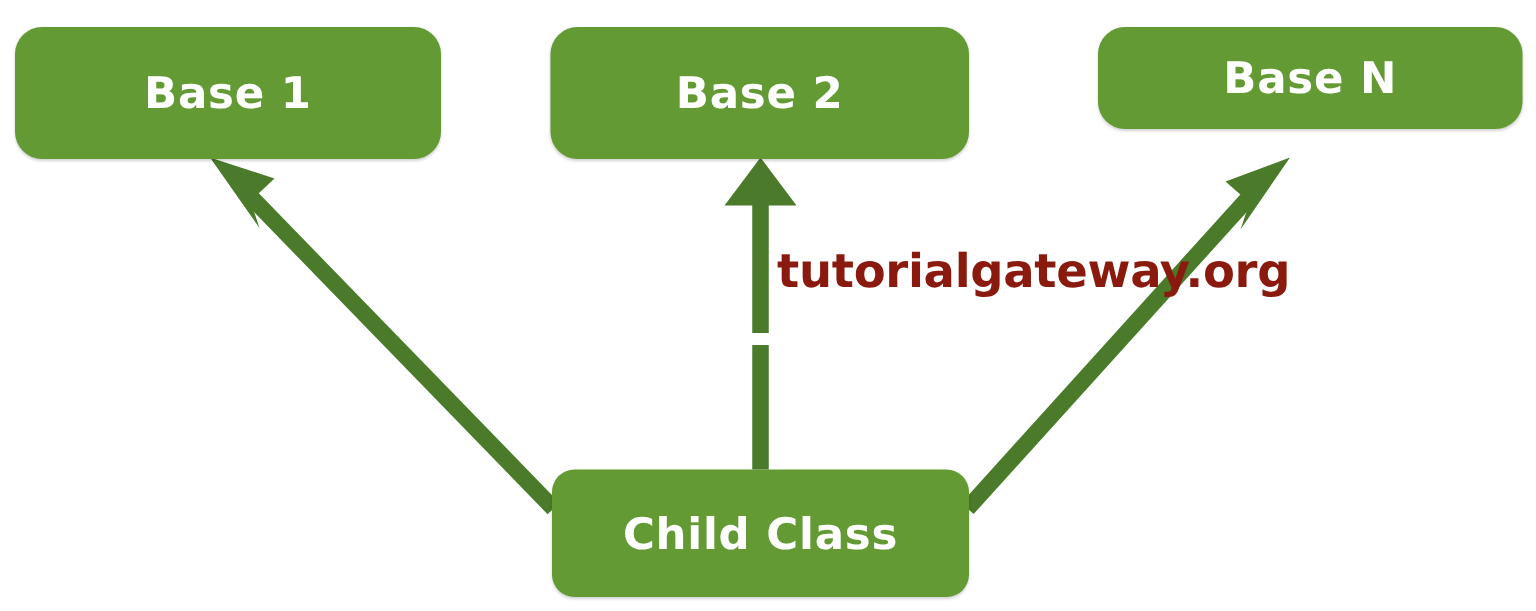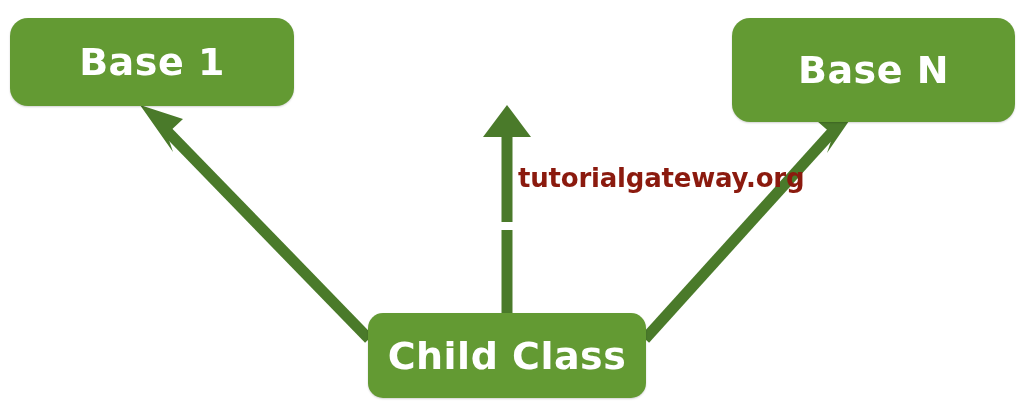--- a/index.html
+++ b/index.html
@@ -23,47 +23,47 @@
     border-radius: 18px;
     display: flex;
     align-items: center;
     justify-content: center;
     box-shadow: 0 1px 2px rgba(0,0,0,0.18);
   }
   .node-label {
     color: #ffffff;
     font-family: "DejaVu Sans", sans-serif;
     font-weight: bold;
-    font-size: 38px;
+    font-size: 29px;
     letter-spacing: 0.5px;
     text-align: center;
     user-select: none;
     white-space: nowrap;
   }
   #node-base-1 { left: 10px;  top: 18px;  width: 284px; height: 88px; }
   #node-base-2 { left: 367px; top: 18px;  width: 279px; height: 88px; }
-  #node-base-n { left: 732px; top: 18px;  width: 283px; height: 104px; }
+  #node-base-n { left: 732px; top: 18px;  width: 283px; height: 68px; }
   #node-child  { left: 368px; top: 313px; width: 278px; height: 85px; border-radius: 15px; }
 
   #edges {
     position: absolute;
     left: 0;
     top: 0;
     width: 1024px;
     height: 407px;
     pointer-events: none;
   }
   .watermark {
     position: absolute;
     left: 518px;
     top: 163px;
     color: #8b1a0e;
     font-family: "DejaVu Sans", sans-serif;
     font-weight: bold;
-    font-size: 26px;
+    font-size: 31px;
     letter-spacing: -0.2px;
     white-space: nowrap;
     user-select: none;
   }
 </style>
 </head>
 <body>
 
 <div id="canvas">
 
@@ -83,20 +83,23 @@
     <g>
       <line x1="645" y1="339" x2="834" y2="130" stroke="#4a7a2a" stroke-width="11" stroke-linecap="butt"></line>
       <polygon points="860,105 817,121 833,135 827,153" fill="#4a7a2a"></polygon>
     </g>
   </svg>
 
   <div class="node" id="node-base-1">
     <span class="node-label">Base 1</span>
   </div>
 
+  <div class="node" id="node-base-2">
+    <span class="node-label">Base 2</span>
+  </div>
 
   <div class="node" id="node-base-n">
     <span class="node-label">Base N</span>
   </div>
 
   <div class="node" id="node-child">
     <span class="node-label">Child Class</span>
   </div>
 
   <div class="watermark">tutorialgateway.org</div>

